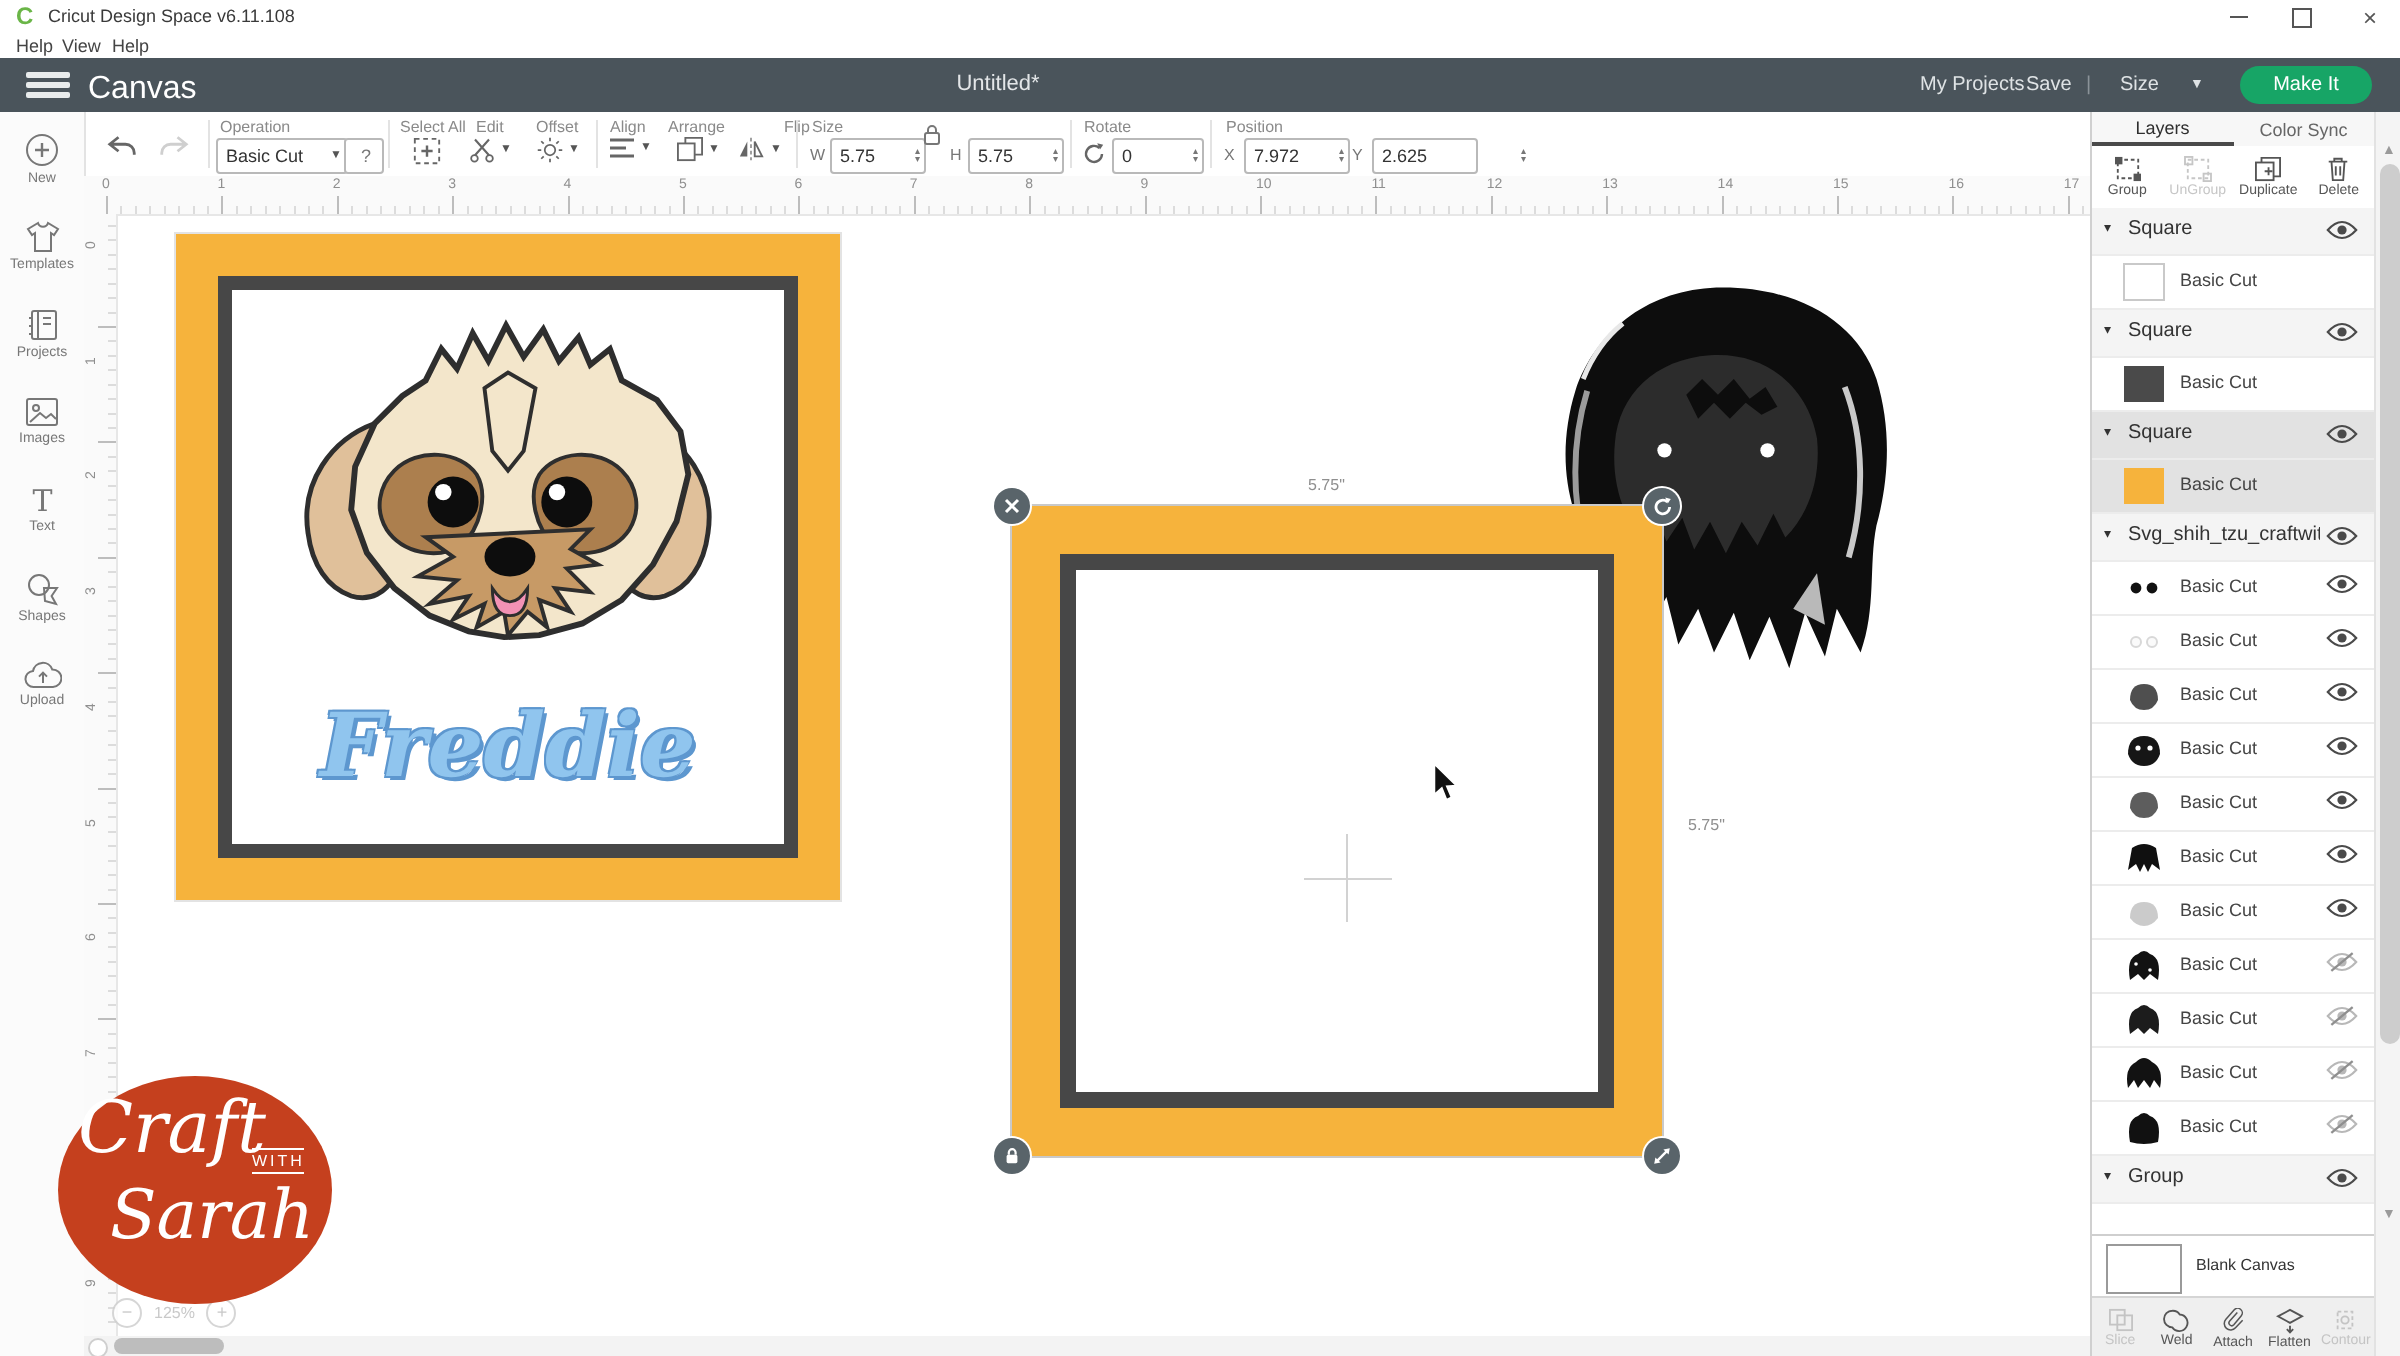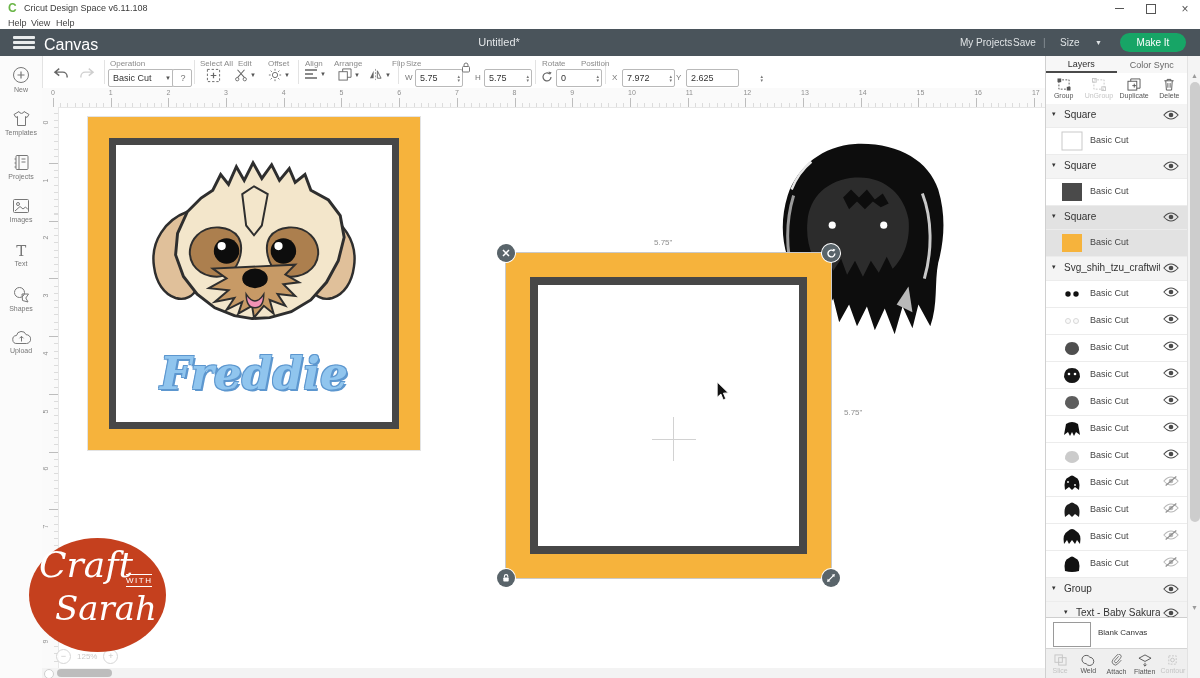--- a/index.html
+++ b/index.html
@@ -263,21 +263,21 @@
     </div>
   <div class="ibox" style="left:514px;width:38px;">
     <span>0</span>
     <span class="stepper">
         <span>▴</span>
         <span>▾</span>
       </span>
     </div>
   <div class="tsep" style="left:563px;"></div>
 
-  <span class="tlabel" style="left:539px;">Position</span>
+  <span class="tlabel" style="left:571px;">Position</span>
   <span class="tletter" style="left:570px;">X</span>
   <div class="ibox" style="left:580px;width:45px;">
     <span>7.972</span>
     <span class="stepper">
         <span>▴</span>
         <span>▾</span>
       </span>
     </div>
   <span class="tletter" style="left:634px;">Y</span>
   <div class="ibox" style="left:644px;width:45px;gap:45px;">
@@ -741,30 +741,20 @@
       <div class="lrow group">
         <span class="lcaret" style="left: 6px;">▾</span>
         <span class="llabel" style="left: 18px;">Group</span>
         <span class="leye">
           <svg width="16" height="12" viewBox="0 0 18 12">
             <path d="M1,6 Q9,-3 17,6 Q9,15 1,6Z" fill="none" stroke="#4a4a4a" stroke-width="1.2"></path>
             <circle cx="9" cy="6" r="2.6" fill="#4a4a4a"></circle>
           </svg>
         </span>
       </div>
-      <div class="lrow group">
-        <span class="lcaret" style="left: 18px;">▾</span>
-        <span class="llabel" style="left: 30px;">Text - Baby Sakura</span>
-        <span class="leye">
-          <svg width="16" height="12" viewBox="0 0 18 12">
-            <path d="M1,6 Q9,-3 17,6 Q9,15 1,6Z" fill="none" stroke="#4a4a4a" stroke-width="1.2"></path>
-            <circle cx="9" cy="6" r="2.6" fill="#4a4a4a"></circle>
-          </svg>
-        </span>
-      </div>
     </div>
 
   <div id="blank-row">
     <div id="blank-swatch"></div>
     <span id="blank-label">Blank Canvas</span>
   </div>
 
   <div id="lp-bottom">
     <div class="bact disabled">
       <svg width="13" height="12" viewBox="0 0 14 13">

